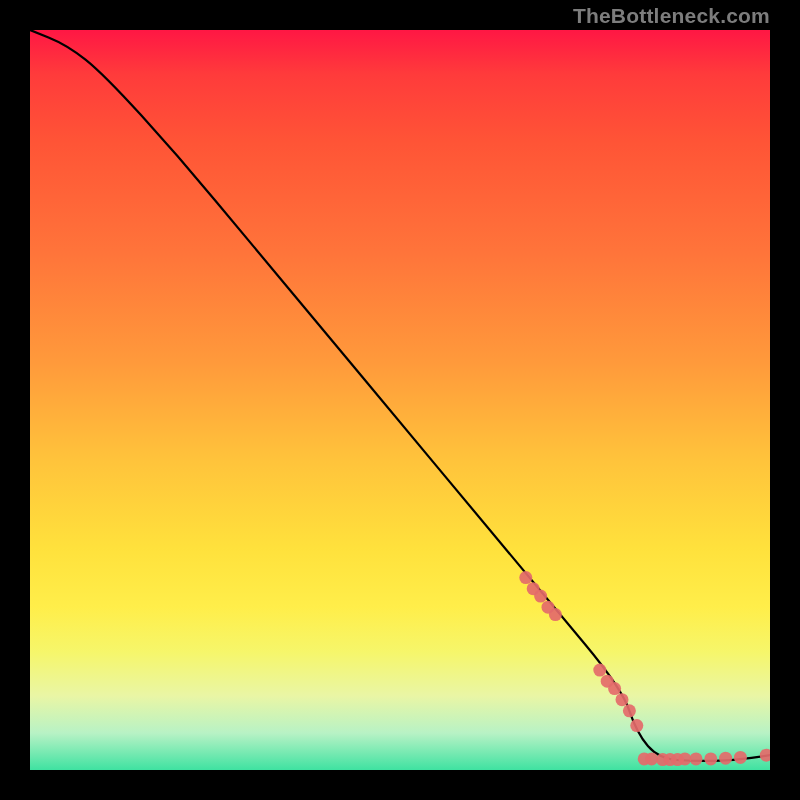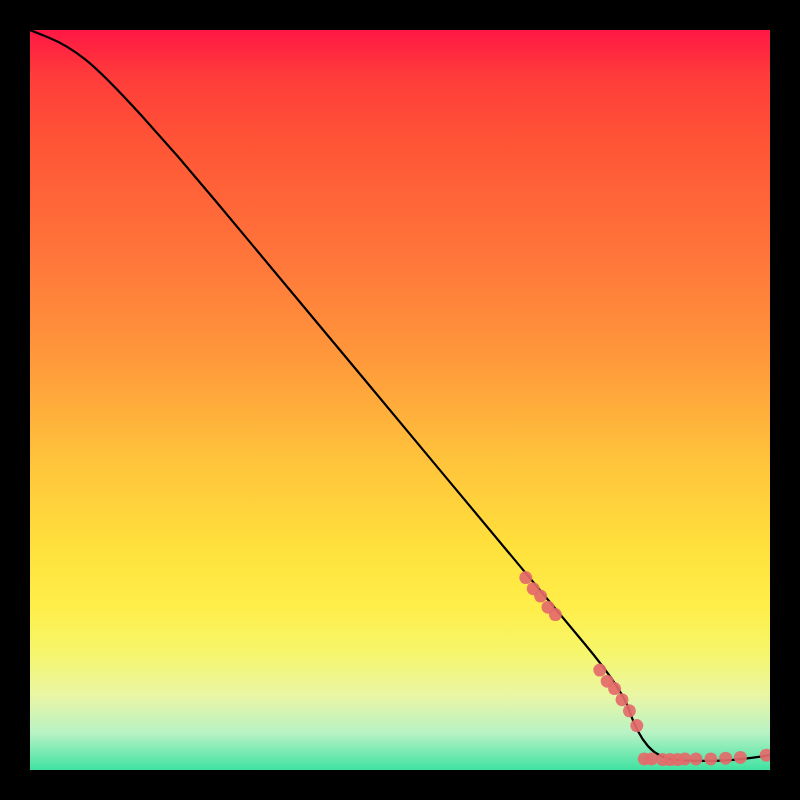--- a/index.html
+++ b/index.html
@@ -57,20 +57,21 @@
     width: 740px;
     height: 740px;
     z-index: 2;
     pointer-events: none;
   }
 </style>
 </head>
 <body>
 
 <div class="stage">
+  <div class="watermark">TheBottleneck.com</div>
 
   <div class="frame">
     <svg class="curve" viewBox="0 0 740 740" preserveAspectRatio="none">
       <path id="curve-path" fill="none" stroke="#000000" stroke-width="2.2" stroke-linecap="round" stroke-linejoin="round" d="M 0.0 0.0 Q 0.0 0.0 18.5 7.4 Q 37.0 14.8 55.5 29.6 Q 74.0 44.4 111.0 85.1 Q 148.0 125.8 185.0 170.2 Q 222.0 214.6 259.0 259.0 Q 296.0 303.4 333.0 347.8 Q 370.0 392.2 407.0 436.6 Q 444.0 481.0 481.0 525.4 Q 518.0 569.8 555.0 614.2 Q 592.0 658.6 599.4 680.8 Q 606.8 703.0 617.9 716.0 Q 629.0 728.9 647.5 730.0 Q 666.0 731.1 684.5 730.8 Q 703.0 730.4 721.5 727.8 T 740.0 725.2"></path>
       <g id="dots-desc">
           <circle cx="495.8" cy="547.6" r="6.5" fill="#e46a6a" fill-opacity="0.92"></circle>
           <circle cx="503.2" cy="558.7" r="6.5" fill="#e46a6a" fill-opacity="0.92"></circle>
           <circle cx="510.6" cy="566.1" r="6.5" fill="#e46a6a" fill-opacity="0.92"></circle>
           <circle cx="518.0" cy="577.2" r="6.5" fill="#e46a6a" fill-opacity="0.92"></circle>
           <circle cx="525.4" cy="584.6" r="6.5" fill="#e46a6a" fill-opacity="0.92"></circle>

